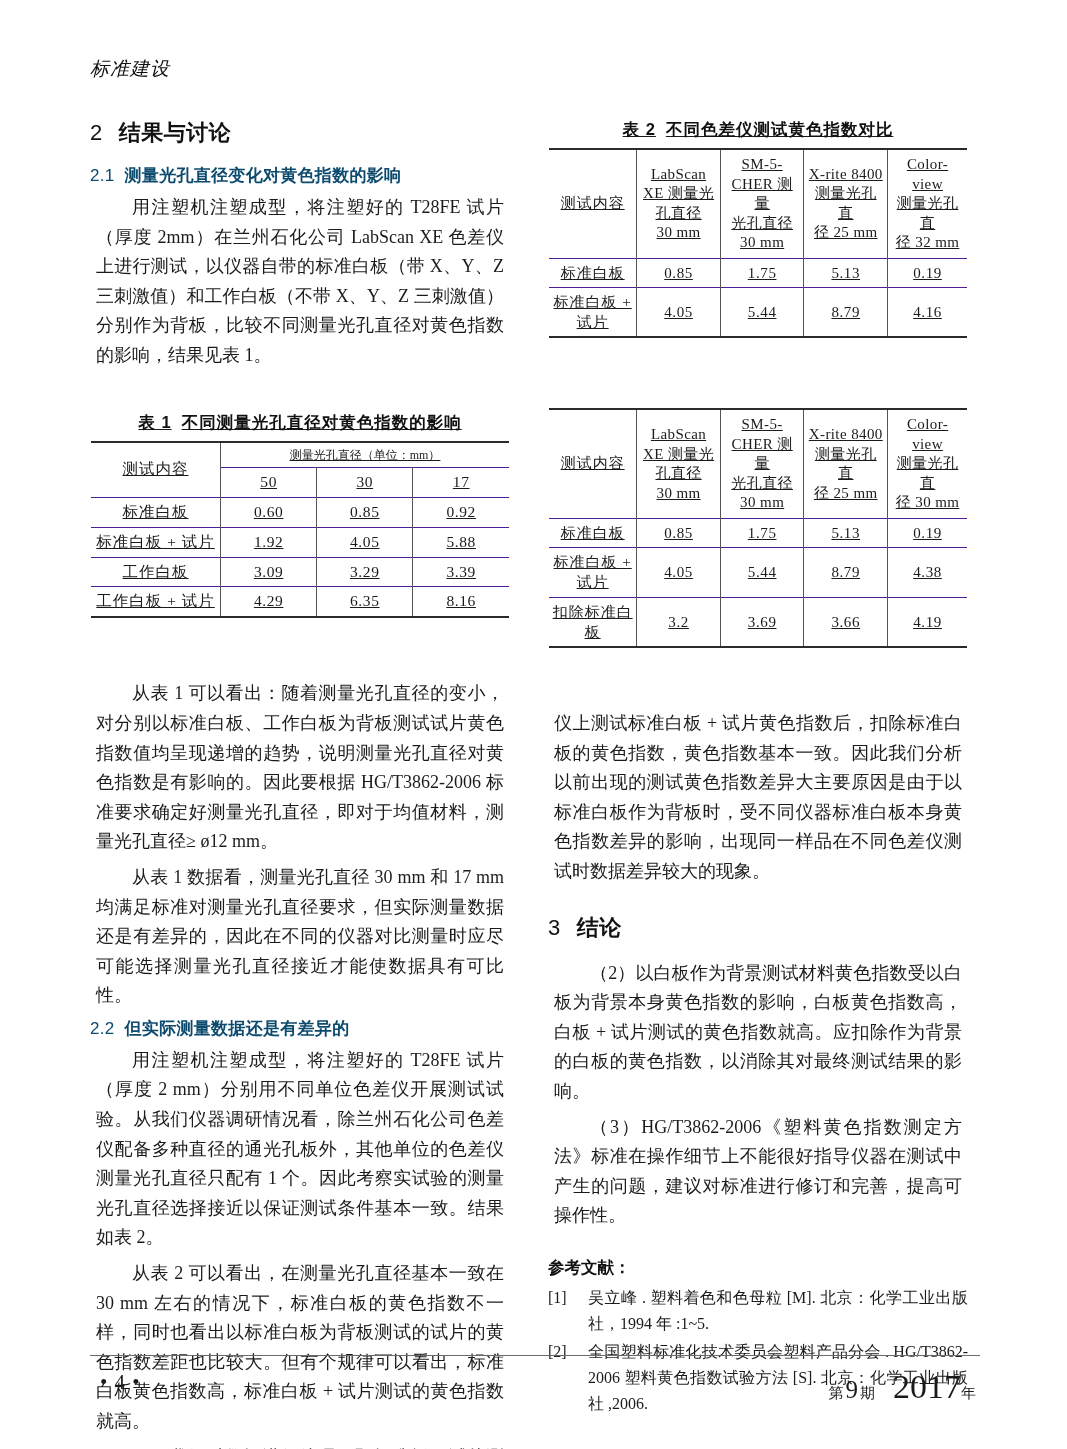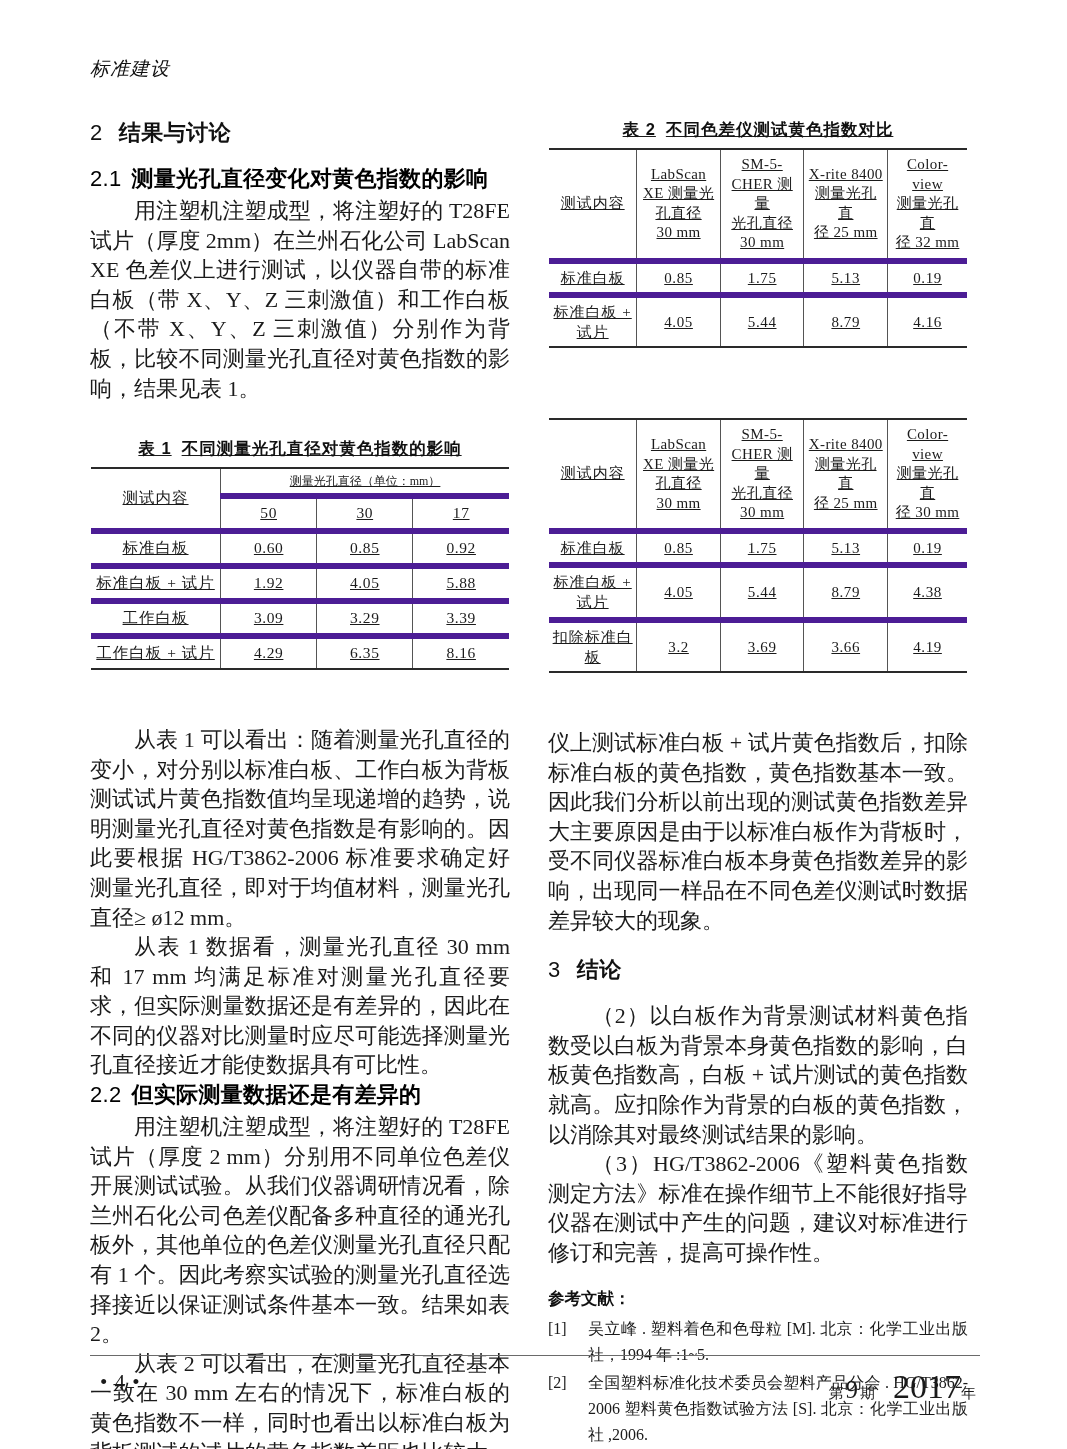--- a/index.html
+++ b/index.html
@@ -60,35 +60,35 @@
     margin: 0 0 16px 0;
     letter-spacing: 0.5px;
     color: #111;
   }
   h2.sec .num {
     font-weight: 400;
     margin-right: 16px;
   }
   h3.subsec {
     font-family: "Liberation Sans", "DejaVu Sans", sans-serif;
-    font-size: 22px;
+    font-size: 17px;
     font-weight: 700;
     margin: 0 0 2px 0;
     letter-spacing: 0.3px;
-    color: #000000;
+    color: #0c4a6e;
   }
   h3.subsec .num {
     font-weight: 400;
     margin-right: 10px;
   }
 
   
   p.body {
-    margin: 0;
-    font-size: 22px;
+    margin: 6px;
+    font-size: 18px;
     line-height: 29.6px;
     text-align: justify;
     text-justify: inter-ideograph;
     text-indent: 2em;
     letter-spacing: 0px;
     color: #1b1b1b;
   }
   p.body.noindent { text-indent: 0; }
   .spacer-md { height: 20px; }
   .spacer-lg { height: 34px; }
@@ -114,21 +114,21 @@
   table.tbl td, table.tbl th {
     border-left: none;
     border-right: none;
     font-weight: 400;
     text-align: center;
     vertical-align: middle;
     padding: 4px 2px;
     line-height: 1.35;
   }
   table.tbl .toprule  { border-top: 2.2px solid #2a2a2a; }
-  table.tbl .midrule  { border-top: 6px solid #4c1d95; }
+  table.tbl .midrule  { border-top: 1px solid #4c1d95; }
   table.tbl .botrule  { border-bottom: 2.2px solid #2a2a2a; }
   table.tbl .vrule-r  { border-right: 1px solid #555; }
   table.tbl td.label  { letter-spacing: 1px; }
   table.tbl td.num    { font-family: "Liberation Serif", "DejaVu Serif", serif; letter-spacing: 0.6px; }
   table.tbl .hdr      { letter-spacing: 0.4px; }
 
   
   .t1 td { padding: 5px 2px; }
   .t1 .colhdr { font-size: 12px; }
 

